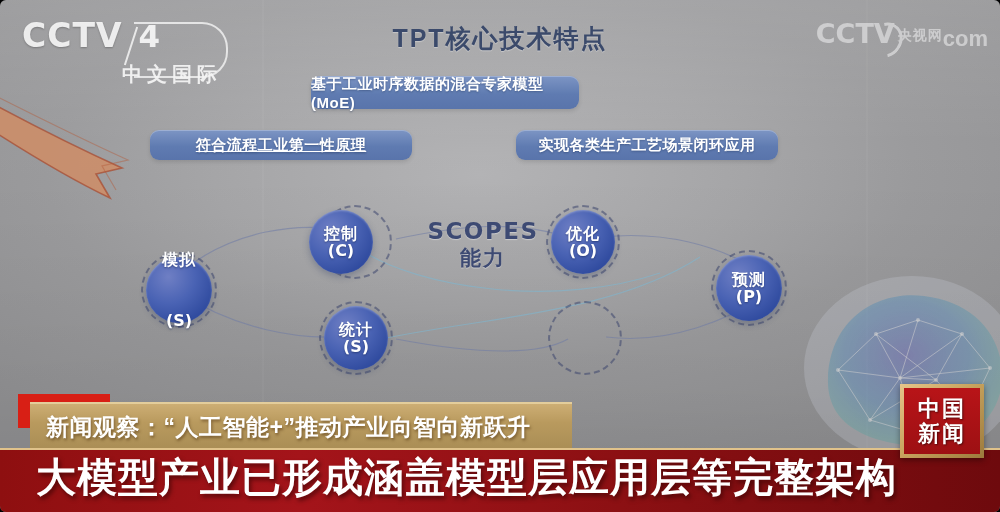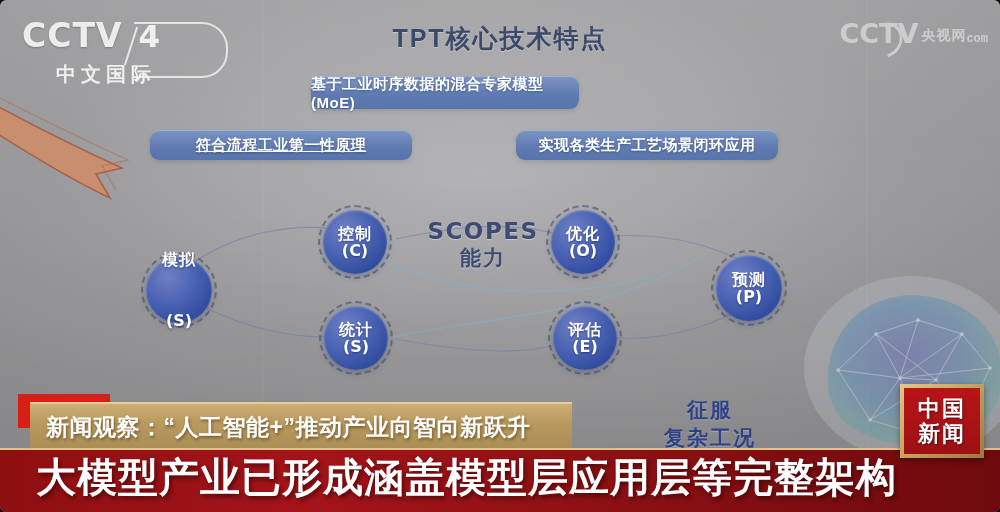--- a/index.html
+++ b/index.html
@@ -30,29 +30,29 @@
   }
   .logo-4{
     font-family:"DejaVu Sans",sans-serif;font-weight:bold;font-size:31px;color:rgba(245,245,245,.93);
     margin-left:16px;
   }
   .logo-slash{position:absolute;left:108px;top:10px;width:2px;height:40px;background:rgba(245,245,245,.85);transform:rotate(18deg);}
   .logo-arc{position:absolute;left:112px;top:6px;width:92px;height:52px;border:2.5px solid rgba(245,245,245,.8);
     border-left:none;border-radius:0 26px 26px 0;}
   .logo-sub{
     margin-top:6px;margin-left:34px;font-size:20px;font-weight:bold;letter-spacing:5px;
-    color:rgba(245,245,245,.92);font-family:"DejaVu Sans",sans-serif;
+    color:rgba(245,245,245,.92);font-family:"DejaVu Sans",sans-serif;text-align:right;
   }
 
   
   .wm{position:absolute;right:12px;top:18px;display:flex;align-items:flex-end;opacity:.62;}
   .wm-cctv{font-family:"DejaVu Sans",sans-serif;font-weight:bold;font-size:27px;color:#e9e9ea;letter-spacing:0px;}
   .wm-right{display:flex;flex-direction:row;align-items:flex-start;margin-left:3px;}
   .wm-cn{font-size:14px;font-weight:bold;color:#e9e9ea;letter-spacing:1px;line-height:14px;}
-  .wm-com{font-family:Liberation Mono, monospace;font-weight:bold;font-size:12px;color:#e9e9ea;line-height:20px;margin-top:1px;text-align:center;}
+  .wm-com{font-family:Liberation Sans, sans-serif;font-weight:bold;font-size:22px;color:#e9e9ea;line-height:20px;margin-top:1px;text-align:center;}
   .wm-arc{position:absolute;right:86px;top:4px;width:26px;height:30px;border:3px solid #e9e9ea;border-left-color:transparent;border-bottom-color:transparent;border-radius:50%;transform:rotate(34deg);}
 
   
   .slide-title{
     position:absolute;left:0;right:0;top:22px;text-align:center;
     font-size:25px;font-weight:bold;letter-spacing:2px;color:#3b4a6b;
     text-shadow:0 1px 1px rgba(255,255,255,.35);
   }
   .pill{
     position:absolute;display:flex;align-items:center;justify-content:center;
@@ -74,21 +74,21 @@
     background:radial-gradient(circle at 34% 30%, #6f7fc4 0%, #4a63b4 42%, #2f4a9e 78%, #27408f 100%);
     box-shadow:0 3px 7px rgba(40,55,95,.32), inset 0 1px 2px rgba(255,255,255,.28);
     text-shadow:0 1px 2px rgba(20,35,80,.55);
   }
   .node .n1{font-size:16px;line-height:17px;letter-spacing:1px;}
   .node .n2{font-size:16px;line-height:18px;font-family:"DejaVu Sans",sans-serif;}
   .node-ring{position:absolute;border-radius:50%;border:2px dashed rgba(60,70,110,.55);}
 
   #node-sim{left:146px;top:257px;width:66px;height:66px;gap:44px;}
   #node-sim-r{left:141px;top:252px;width:72px;height:72px;}
-  #node-ctl{left:323px;top:210px;width:64px;height:64px;}
+  #node-ctl{left:309px;top:210px;width:64px;height:64px;}
   #node-ctl-r{left:318px;top:205px;width:70px;height:70px;}
   #node-opt{left:551px;top:210px;width:64px;height:64px;}
   #node-opt-r{left:546px;top:205px;width:70px;height:70px;}
   #node-pre{left:716px;top:255px;width:66px;height:66px;}
   #node-pre-r{left:711px;top:250px;width:72px;height:72px;}
   #node-sta{left:324px;top:306px;width:64px;height:64px;}
   #node-sta-r{left:319px;top:301px;width:70px;height:70px;}
   #node-eva{left:553px;top:306px;width:64px;height:64px;}
   #node-eva-r{left:548px;top:301px;width:70px;height:70px;}
 
@@ -255,34 +255,26 @@
     <span class="n2">(P)</span>
   </div>
 
   <div class="node-ring" id="node-sta-r"></div>
   <div class="node" id="node-sta">
     <span class="n1">统计</span>
     <span class="n2">(S)</span>
   </div>
 
   <div class="node-ring" id="node-eva-r"></div>
-  <div class="node" id="node-eva">
-    <span class="n1">评估</span>
-    <span class="n2">(E)</span>
-  </div>
 
   <div class="center-label">
     <div class="cl1">SCOPES</div>
     <div class="cl2">能力</div>
   </div>
 
-  <div class="conquer">
-    <span>征服</span>
-    <span class="c2">复杂工况</span>
-  </div>
 
   <div class="lower">
     <div class="red-tab"></div>
     <div class="sub-bar">
       <span class="sub-txt">新闻观察：“人工智能+”推动产业向智向新跃升</span>
     </div>
     <div class="head-band"></div>
     <div class="head-txt">大模型产业已形成涵盖模型层应用层等完整架构</div>
     <div class="prog-badge">
       <div class="prog-inner">

